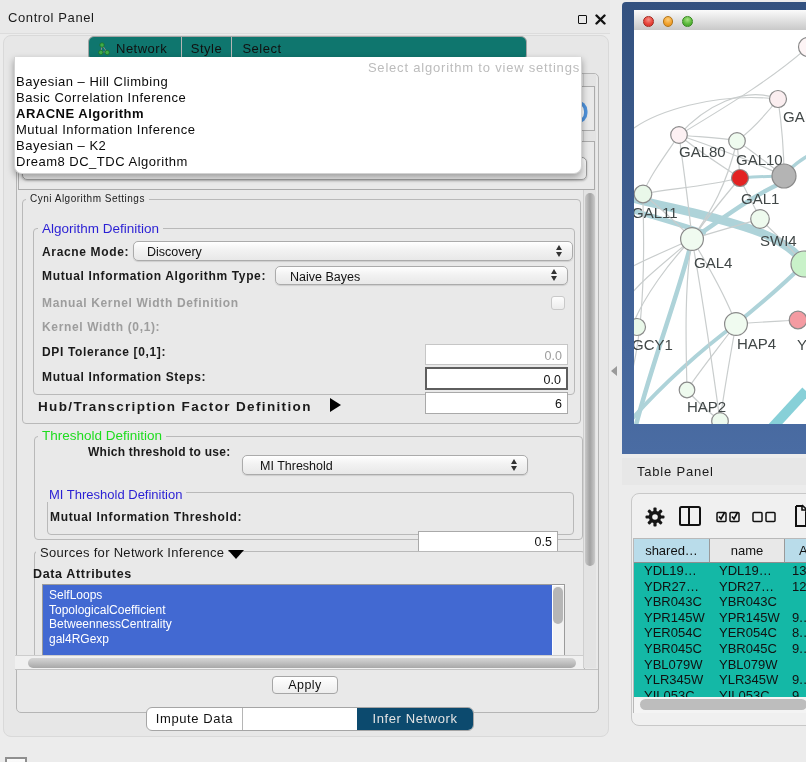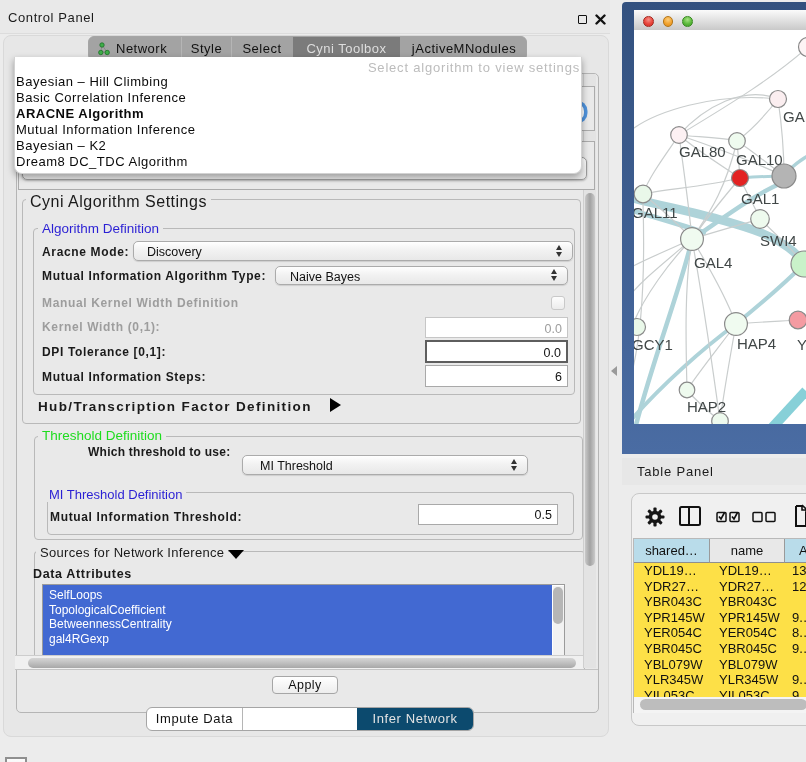--- a/index.html
+++ b/index.html
@@ -14,42 +14,42 @@
          background:linear-gradient(#ffffff,#f2f2f2 45%,#e8e8e8);
          box-shadow:0 1px 1px rgba(0,0,0,0.12);
          font-size:12.5px;color:#111;}
   .combo .ctext{position:absolute;left:13px;top:3px;}
   .carr{position:absolute;right:8px;top:50%;width:9px;height:14px;margin-top:-7px;}
   .carr:before{content:"";position:absolute;left:1px;top:1px;border-left:3.5px solid transparent;
         border-right:3.5px solid transparent;border-bottom:5px solid #333;}
   .carr:after{content:"";position:absolute;left:1px;bottom:1px;border-left:3.5px solid transparent;
         border-right:3.5px solid transparent;border-top:5px solid #333;}
   .tfield{position:absolute;background:#fff;border:1px solid #a9a9a9;font-size:12.5px;
-          text-align:right;color:#111;}
+          text-align:right;color:#111;margin-top:27px;}
   .tfield span{position:absolute;right:5px;top:4px;}
 </style>
 </head>
 <body>
 
 <div class="abs" style="left:1px;top:0;width:3px;height:6px;background:#555;"></div>
 
 <div class="abs" style="left:0;top:0;width:610px;height:33px;background:#e9e9e9;border-bottom:1px solid #dcdcdc;"></div>
 <div class="abs" style="left:8px;top:10px;font-size:13px;color:#1b1b1b;letter-spacing:0.6px;">Control Panel</div>
 
 <div class="abs" style="left:578px;top:15px;width:7px;height:7px;border:1.5px solid #111;border-radius:1px;"></div>
 <svg class="abs" style="left:595px;top:14px;" width="11" height="11" viewBox="0 0 11 11">
  <path d="M1.5 1.5 L9.5 9.5 M9.5 1.5 L1.5 9.5" stroke="#111" stroke-width="2.4" stroke-linecap="round"></path>
 </svg>
 
 <div class="abs" style="left:3px;top:35px;width:604px;height:700px;background:#e7e7e7;border:1px solid #d9d9d9;border-radius:8px;"></div>
 
 <div class="abs" style="left:15.5px;top:73px;width:581px;height:638px;background:#e9e9e9;border:1px solid #b5b5b5;border-radius:5px;"></div>
 
 <div class="group" style="left:21.5px;top:199px;width:557px;height:223px;"></div>
-<div class="gtitle" style="left:26px;top:193px;color:#1a1a1a;font-size:16px;letter-spacing:0.5px;">Cyni Algorithm Settings</div>
+<div class="gtitle" style="left:26px;top:193px;color:#1a1a1a;font-size:10px;letter-spacing:0.5px;">Cyni Algorithm Settings</div>
 
 <div class="group" style="left:33px;top:228px;width:540px;height:165px;"></div>
 <div class="gtitle" style="left:38px;top:221px;color:#2a1fd4;font-size:13.5px;">Algorithm Definition</div>
 
 <div class="lbl" style="left:42px;top:244.5px;">Aracne Mode:</div>
 <div class="combo" style="left:133px;top:241px;width:438px;height:18px;">
     <span class="ctext">Discovery</span>
     <span class="carr"></span>
   </div>
 
@@ -120,34 +120,32 @@
 <div class="abs" style="left:28px;top:657.5px;width:548px;height:10px;border-radius:5px;background:linear-gradient(#d6d6d6,#a8a8a8);"></div>
 <div class="abs" style="left:15px;top:669px;width:583px;height:1px;background:#c4c4c4;"></div>
 
 <div class="abs" style="left:272px;top:676px;width:64px;height:16px;border:1px solid #a6a6a6;border-radius:4px;background:linear-gradient(#ffffff,#ededed);text-align:center;font-size:12.5px;color:#111;line-height:17px;letter-spacing:0.4px;">Apply</div>
 
 <div class="abs" style="left:146px;top:707px;width:326px;height:22px;background:#fff;border:1px solid #a5a5a5;border-radius:6px;overflow:hidden;font-size:13px;color:#111;letter-spacing:0.6px;">
   <div class="abs" style="left:0;top:0;width:95px;height:22px;line-height:22px;text-align:center;border-right:1px solid #b5b5b5;">Impute Data</div>
   <div class="abs" style="left:210px;top:0;width:116px;height:22px;line-height:22px;text-align:center;background:#0c4a6e;color:#e3e3e3;">Infer Network</div>
 </div>
 
-<div class="abs" style="left:88px;top:36px;width:439px;height:25px;background:#a3a3a3;border:1px solid #a5a5a5;border-radius:6px;overflow:hidden;font-size:13px;color:#111;box-sizing:border-box;letter-spacing:0.5px;">
+<div class="abs" style="left:88px;top:36px;width:439px;height:25px;background:#0f766e;border:1px solid #a5a5a5;border-radius:6px;overflow:hidden;font-size:13px;color:#111;box-sizing:border-box;letter-spacing:0.5px;">
   <div class="abs" style="left:0;top:0;width:92px;height:25px;line-height:23px;border-right:1px solid #b5b5b5;">
      <svg class="abs" style="left:9px;top:5px;" width="13" height="14" viewBox="0 0 13 14">
        <path d="M4 3 L3 10 M4 3 L9 10 M3 10 L9 10" stroke="#8a8a8a" stroke-width="1"></path>
        <circle cx="4" cy="3" r="2.2" fill="#3fae49" stroke="#1e7028" stroke-width="0.8"></circle>
        <circle cx="2.8" cy="10.5" r="2.2" fill="#3fae49" stroke="#1e7028" stroke-width="0.8"></circle>
        <circle cx="9.2" cy="10.5" r="2.2" fill="#3fae49" stroke="#1e7028" stroke-width="0.8"></circle>
      </svg>
      <span style="position:absolute;left:27px;">Network</span>
   </div>
   <div class="abs" style="left:93px;top:0;width:49px;height:25px;line-height:23px;text-align:center;border-right:1px solid #b5b5b5;">Style</div>
   <div class="abs" style="left:143px;top:0;width:60px;height:25px;line-height:23px;text-align:center;">Select</div>
-  <div class="abs" style="left:204px;top:0;width:107px;height:25px;line-height:23px;text-align:center;background:#7b7b7b;color:#dedede;">Cyni Toolbox</div>
-  <div class="abs" style="left:311px;top:0;width:128px;height:25px;line-height:23px;text-align:center;">jActiveMNodules</div>
 </div>
 
 <div class="abs" style="left:18px;top:86px;width:575px;height:43px;border:1px solid #ababab;background:#e9e9e9;"></div>
 <div class="abs" style="left:22px;top:104px;width:562px;height:16px;border-radius:7px;background:#fff;box-shadow:0 0 0 3.5px #4f93dc;"></div>
 <div class="abs" style="left:18px;top:141px;width:575px;height:47px;border:1px solid #ababab;background:#e9e9e9;"></div>
 <div class="abs" style="left:22px;top:157px;width:563px;height:21px;border-radius:5px;border:1px solid #9a9a9a;background:linear-gradient(#fff,#e6e6e6);box-shadow:0 1px 2px rgba(0,0,0,0.25);"></div>
 
 <div class="abs" style="left:14px;top:57px;width:566px;height:116px;background:#fff;border:1px solid #d2d2d2;border-top:none;border-radius:0 0 8px 8px;box-shadow:0 3px 7px rgba(0,0,0,0.35);"></div>
 <div class="abs" style="left:14px;top:60px;width:566px;height:14px;font-size:13px;color:#bcbcbc;text-align:right;letter-spacing:0.8px;">Select algorithm to view settings</div>
 <div class="abs" style="left:16px;top:74px;font-size:13px;color:#0a0a0a;line-height:16.1px;white-space:pre;letter-spacing:0.5px;">Bayesian – Hill Climbing
@@ -275,21 +273,21 @@
   <g fill="none" stroke="#111" stroke-width="1.6">
     <path d="M3 5.5 L5 8 L8.5 1.5"></path>
     <path d="M16 5.5 L18 8 L21.5 1.5"></path>
   </g>
 </svg>
 <svg class="abs" style="left:795px;top:504px;" width="11" height="24" viewBox="0 0 11 24">
   <path d="M1 2 L1 22 L11 22 M1 2 L8 2 M11 22 L11 8" fill="none" stroke="#111" stroke-width="2"></path>
   <path d="M7 1 L11 5 L11 9 M7 1 L7 6 L11 6" fill="none" stroke="#111" stroke-width="1.6"></path>
 </svg>
 
-<div class="abs" style="left:633px;top:538px;width:173px;height:174px;background:#fde047;border-left:1px solid #b9b9b9;border-top:1px solid #b9b9b9;overflow:hidden;">
+<div class="abs" style="left:633px;top:538px;width:173px;height:174px;background:#14b8a6;border-left:1px solid #b9b9b9;border-top:1px solid #b9b9b9;overflow:hidden;">
   <div class="abs" style="left:0;top:0;width:76px;height:24px;background:#b9dcea;border-right:1px solid #9a9a9a;border-bottom:1px solid #8f8f8f;box-sizing:border-box;text-align:center;line-height:24px;font-size:13px;color:#111;">shared…</div>
   <div class="abs" style="left:76px;top:0;width:75px;height:24px;background:#e8e8e8;border-right:1px solid #9a9a9a;border-bottom:1px solid #8f8f8f;box-sizing:border-box;text-align:center;line-height:24px;font-size:13px;color:#111;">name</div>
   <div class="abs" style="left:151px;top:0;width:60px;height:24px;background:#b9dcea;border-bottom:1px solid #8f8f8f;box-sizing:border-box;line-height:24px;font-size:13px;color:#111;padding-left:14px;">A</div>
   <div class="abs" style="left:0;top:24px;font-size:13px;color:#111;line-height:15.6px;">
     <div style="padding-left:10px;">YDL19…</div>
     <div style="padding-left:10px;">YDR27…</div>
     <div style="padding-left:10px;">YBR043C</div>
     <div style="padding-left:10px;">YPR145W</div>
     <div style="padding-left:10px;">YER054C</div>
     <div style="padding-left:10px;">YBR045C</div>

